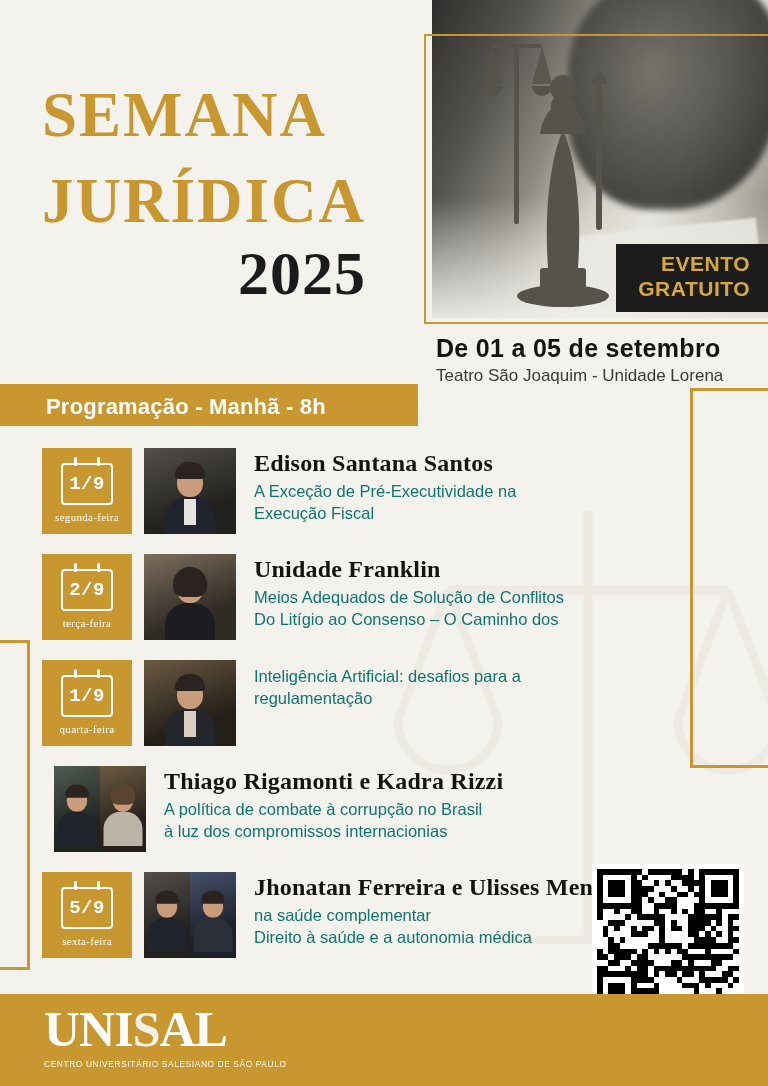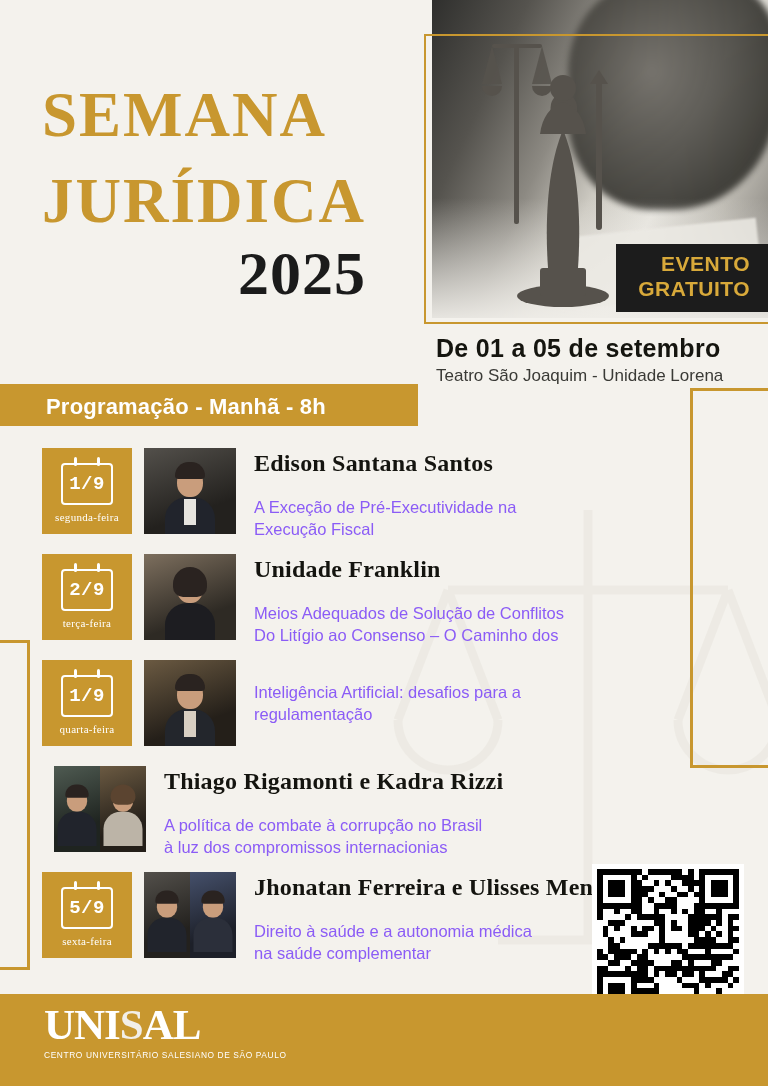--- a/index.html
+++ b/index.html
@@ -202,23 +202,23 @@
   .spk-name {
     font-family: "Liberation Serif", serif;
     font-weight: bold;
     font-size: 24px;
     color: #14140f;
     line-height: 1.12;
     letter-spacing: .2px;
   }
   .spk-topic {
     font-size: 16.5px;
-    color: #8b5cf6;
+    color: #0f766e;
     line-height: 1.32;
-    margin-top: 20px;
+    margin-top: 4px;
     max-width: 430px;
   }
 
   
   .qr {
     position: absolute; right: 24px; bottom: 70px;
     width: 152px; height: 152px;
     background: #fff;
     padding: 5px;
   }
@@ -234,21 +234,21 @@
   .footer {
     position: absolute; left: 0; bottom: 0; width: 768px; height: 92px;
     background: #c8972f;
   }
   .logo {
     position: absolute; left: 44px; top: 1000px;
   }
   .logo .word {
     font-family: "Liberation Serif", serif;
     font-weight: bold;
-    font-size: 43px;
+    font-size: 50px;
     color: #ffffff;
     letter-spacing: -1px;
   }
   .logo .word .s { color: #f2efe8; }
   .logo .sub {
     font-size: 8.4px;
     color: #ffffff;
     letter-spacing: .6px;
     margin-top: 1px;
     text-align: center;
@@ -441,22 +441,22 @@
               <div class="hair"></div>
                 <div class="head"></div>
                 <div class="body" style="background:#2b2f3a;"></div>
             </div>
           </div>
         </div>
       </div>
       <div class="texts">
         <div class="spk-name">Jhonatan Ferreira e Ulisses Mendonça</div>
         <div class="spk-topic">
+          <div>na saúde complementar</div>
           <div>Direito à saúde e a autonomia médica</div>
-          <div>na saúde complementar</div>
         </div>
       </div>
     </div>
 
   </div>
 
   <div class="qr">
     <div class="grid" id="qr-grid">
         <i></i>
         <i></i>

